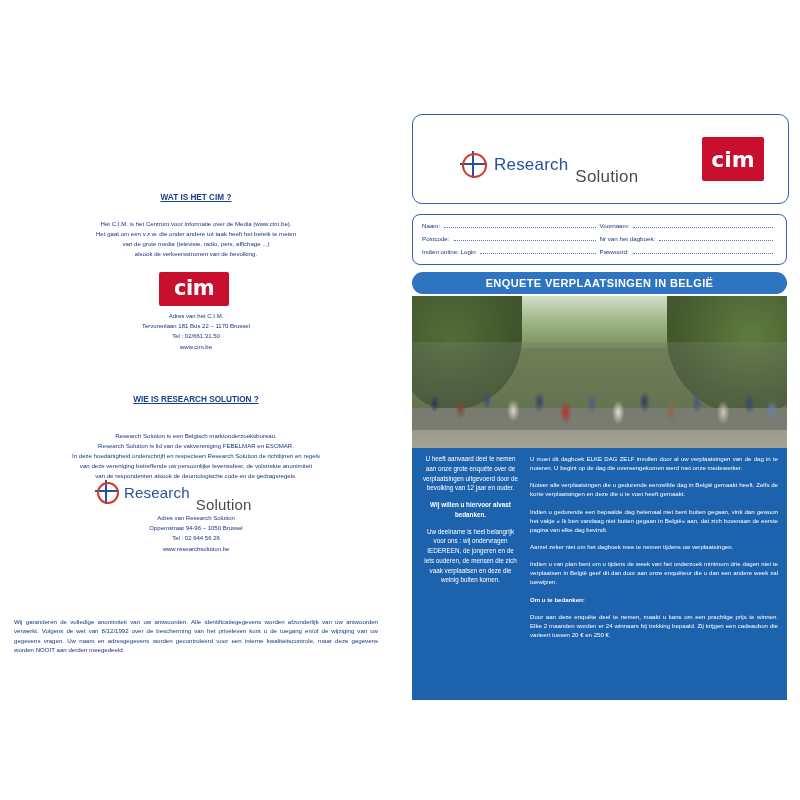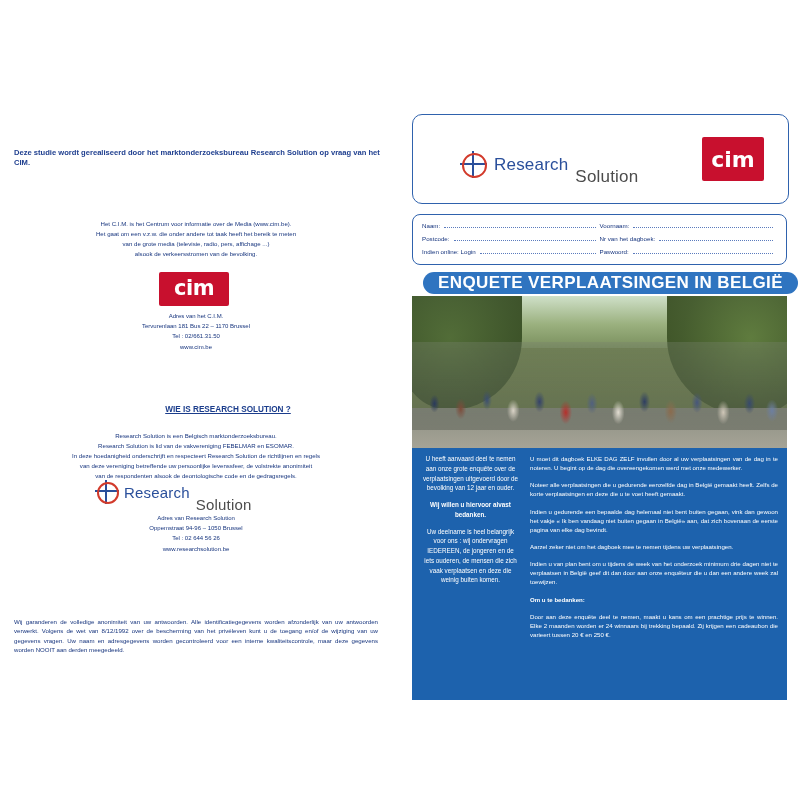--- a/index.html
+++ b/index.html
@@ -38,21 +38,21 @@
   .lp-title {
     position: absolute;
     width: 100%;
     text-align: center;
     font-size: 8.2px;
     font-weight: bold;
     color: #1b3d8c;
     text-decoration: underline;
   }
   #cim-title { top: 193px; }
-  #rs-title  { top: 405px; padding-left: 32px; }
+  #rs-title  { top: 395px; }
 
   .lp-para {
     position: absolute;
     left: 46px;
     width: 300px;
     text-align: center;
     font-size: 6.1px;
     color: #17357e;
     line-height: 1.65;
   }
@@ -230,28 +230,28 @@
   .form-label { white-space: nowrap; }
   .form-dots {
     flex: 1 1 auto;
     border-bottom: 1px dotted #5b7bbd;
     margin: 0 4px 0 4px;
     height: 7px;
   }
 
   #banner {
     position: absolute;
-    left: 23px;
+    left: 12px;
     top: 272px;
     width: 375px;
     height: 22px;
     background: #2f74c0;
     border-radius: 11px;
     color: #ffffff;
-    font-size: 17px;
+    font-size: 11px;
     font-weight: bold;
     letter-spacing: .4px;
     display: flex;
     align-items: center;
     justify-content: center;
   }
 
   
   #photo {
     position: absolute;
@@ -335,22 +335,22 @@
     text-align: justify;
   }
   #panel-right p { margin: 0 0 8px 0; }
   #panel-right .bold { font-weight: bold; }
 </style>
 </head>
 <body>
 
 <div id="left-page">
 
-  <div class="lp-headline">Deze studie wordt gerealiseerd door het marktonderzoeksbureau Research Solution op vraag van het CIM.</div>
-
+
+  <div class="lp-title" id="cim-title">WAT IS HET CIM ?</div>
   <div class="lp-para" id="cim-para" style="white-space: pre-line;">Het C.I.M. is het Centrum voor informatie over de Media (www.cim.be).
 Het gaat om een v.z.w. die onder andere tot taak heeft het bereik te meten
 van de grote media (televisie, radio, pers, affichage ...)
 alsook de verkeersstromen van de bevolking.</div>
 
   <div id="cim-logo-left">
     <span class="swoosh">cim</span>
   </div>
 
   <div class="lp-address" id="cim-address">

